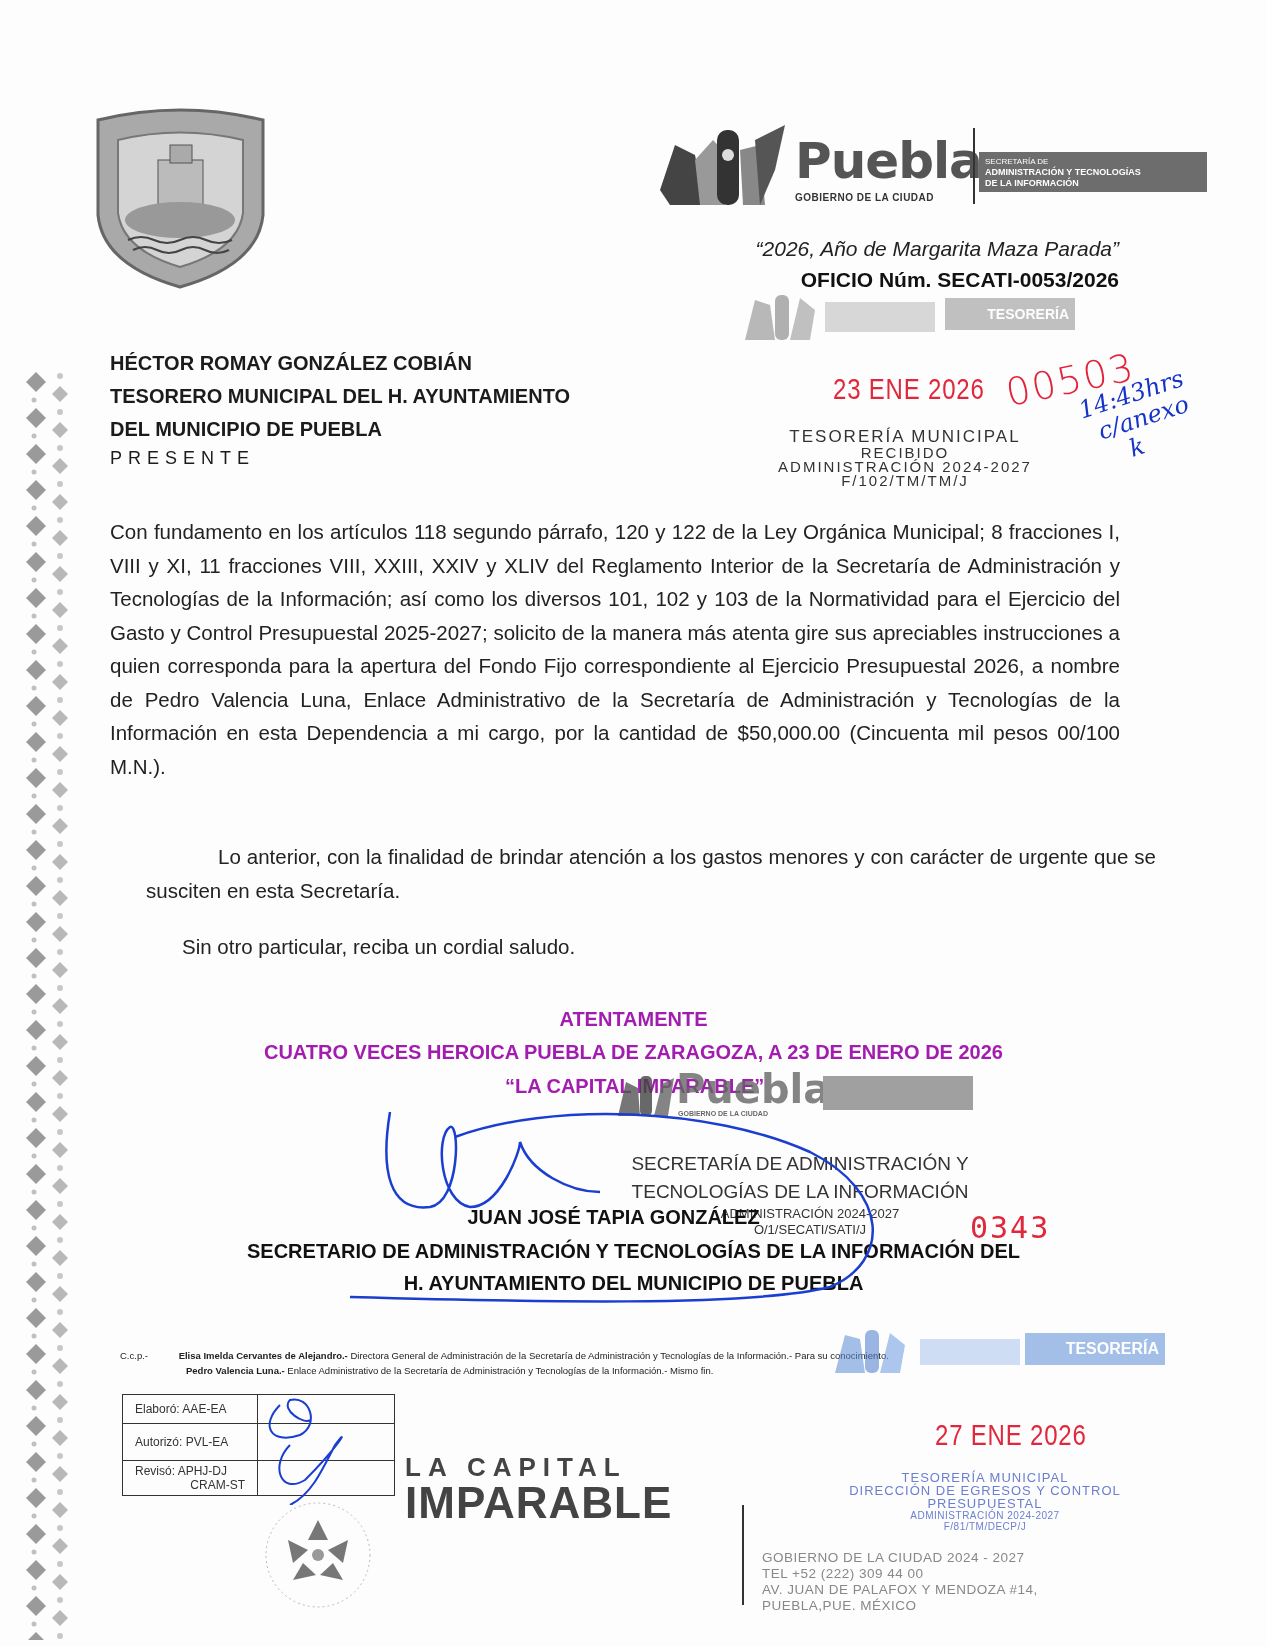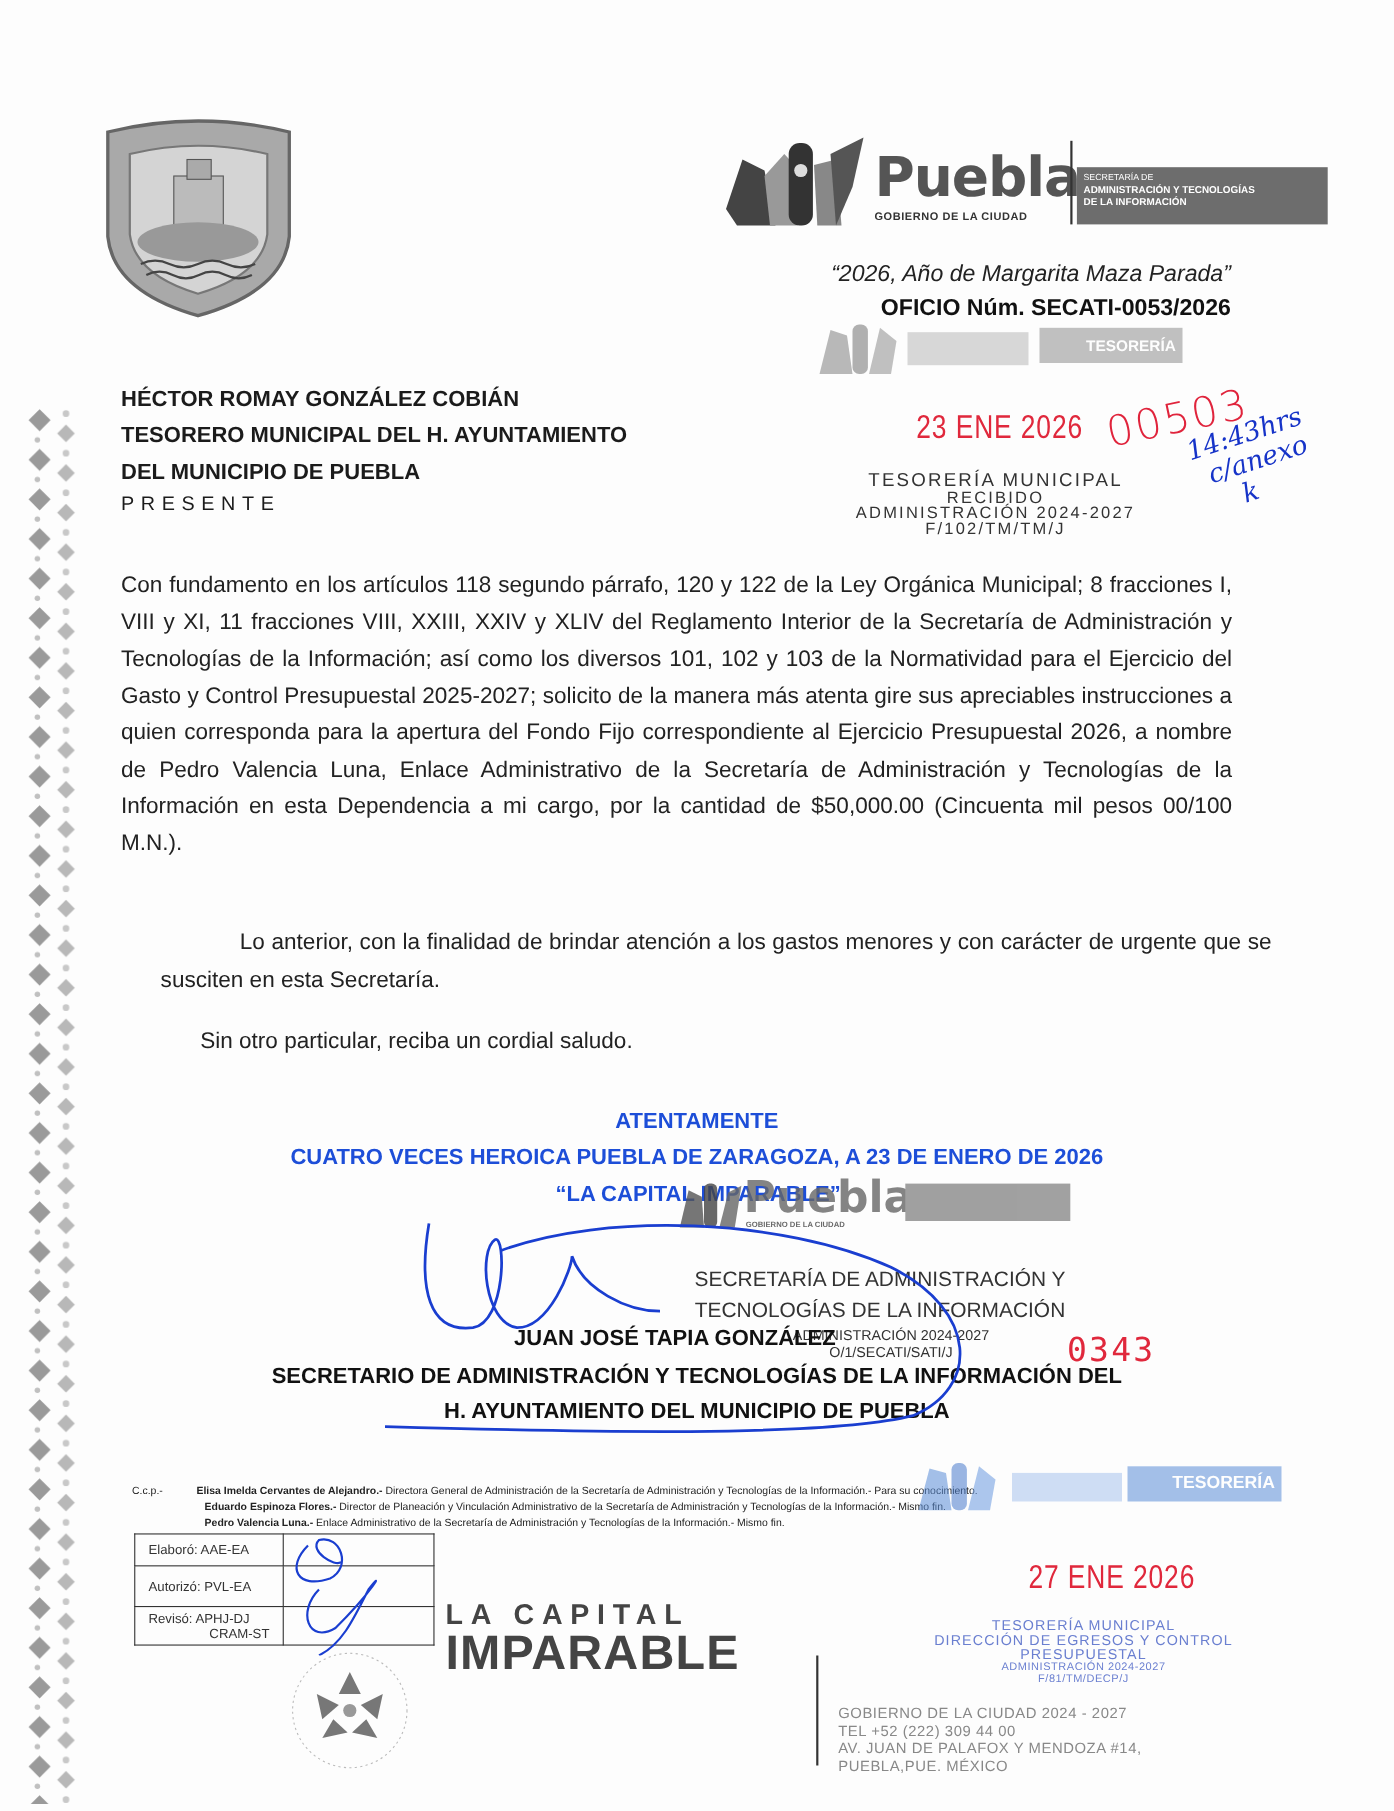--- a/index.html
+++ b/index.html
@@ -8,38 +8,38 @@
   .abs { position:absolute; }
   
   .border-strip { left:22px; top:370px; width:52px; height:1270px; }
   
   .crest { left:88px; top:105px; width:185px; height:185px; }
   
   .logo-wrap { left:655px; top:120px; width:545px; height:90px; }
   .logo-puebla { left:140px; top:12px; font-size:50px; font-weight:bold; color:#555; letter-spacing:-1px; font-family:"DejaVu Sans", sans-serif; }
   .logo-gov { left:140px; top:72px; font-size:10px; font-weight:bold; letter-spacing:0.5px; color:#333; }
   .logo-divider { left:318px; top:8px; width:2px; height:76px; background:#333; }
-  .logo-box { left:324px; top:32px; width:228px; height:52px; background:#6d6d6d; color:#fff; font-size:9px; font-weight:bold; padding:4px 6px; box-sizing:border-box; line-height:11px; }
+  .logo-box { left:324px; top:32px; width:228px; height:40px; background:#6d6d6d; color:#fff; font-size:9px; font-weight:bold; padding:4px 6px; box-sizing:border-box; line-height:11px; }
   .logo-box .small { font-size:8px; font-weight:normal; }
   .motto { right:148px; top:237px; font-size:21px; font-style:italic; color:#222; }
   .oficio { right:148px; top:268px; font-size:21px; font-weight:bold; color:#111; }
   .faded-seal { left:740px; top:290px; width:340px; height:52px; opacity:0.45; }
   .faded-seal .box { position:absolute; left:205px; top:8px; width:130px; height:32px; background:#777; color:#fff; font-weight:bold; font-size:14px; text-align:right; padding-right:6px; box-sizing:border-box; line-height:32px; }
   .recipient { left:110px; top:347px; font-size:20px; font-weight:bold; line-height:33px; }
   .presente { left:110px; top:448px; font-size:18px; letter-spacing:6px; }
   .stamp-date { left:833px; top:372px; font-size:30px; color:#e0283c; font-family:"Liberation Sans", sans-serif; transform:scaleX(0.8); transform-origin:left; letter-spacing:1px; }
   .stamp-recv { left:760px; top:428px; width:290px; text-align:center; font-size:15px; letter-spacing:2px; line-height:14px; color:#333; }
   .stamp-recv .l1 { font-size:17px; line-height:18px; }
   .hand-folio { left:1005px; top:358px; font-size:38px; color:#e0243c; font-family:"DejaVu Sans", sans-serif; font-weight:200; transform:rotate(-12deg); letter-spacing:2px; }
   .hand-time { left:1085px; top:380px; font-size:24px; color:#1633c8; font-family:"DejaVu Serif", serif; font-style:italic; transform:rotate(-18deg); line-height:26px; }
   .body-text { left:110px; top:515px; width:1010px; font-size:20.5px; line-height:33.5px; text-align:justify; color:#222; }
   .body-text p { margin:0; }
   .p2 { left:110px; top:840px; width:1010px; font-size:20.5px; line-height:33.5px; color:#222; text-indent:72px; text-align:justify;margin-left:36px; }
   .p3 { left:182px; top:935px; font-size:20.5px; color:#222; }
-  .closing { left:0; width:1267px; text-align:center; font-weight:bold; font-size:20px; color:#1d4ed8; }
+  .closing { left:0; width:1267px; text-align:center; font-weight:bold; font-size:20px; color:#a21caf; }
   .sig-seal-logo { left:496px; top:1072px; width:480px; height:50px; opacity:0.8; }
   .sig-seal-logo .pb { position:absolute; left:180px; top:-6px; font-size:40px; font-weight:bold; color:#666; font-family:"DejaVu Sans", sans-serif; }
   .sig-seal-logo .gov { position:absolute; left:182px; top:38px; font-size:7px; font-weight:bold; color:#444; }
   .sig-seal-logo .bx { position:absolute; left:327px; top:4px; width:150px; height:34px; background:#8a8a8a; }
   .sec-stamp { left:620px; top:1150px; width:360px; text-align:center; font-size:19px; line-height:28px; color:#333; font-family:"Liberation Sans Narrow","Liberation Sans", sans-serif; }
   .sec-stamp .small { font-size:13px; line-height:16px; }
   .folio-red { left:970px; top:1210px; font-size:30px; color:#e0283c; letter-spacing:2px; font-family:"DejaVu Sans Mono", monospace; }
   .signer { left:0; width:1267px; text-align:center; font-weight:bold; font-size:20px; color:#111; }
   .ccp { left:120px; top:1349px; width:1050px; font-size:9.5px; line-height:14.5px; color:#222; }
   .ccp b { font-weight:bold;margin-left:28px; }
@@ -172,21 +172,20 @@
 <div class="abs signer" style="top:1240px">SECRETARIO DE ADMINISTRACIÓN Y TECNOLOGÍAS DE LA INFORMACIÓN DEL</div>
 <div class="abs signer" style="top:1272px">H. AYUNTAMIENTO DEL MUNICIPIO DE PUEBLA</div>
 
 <svg class="abs signature" viewBox="0 0 600 200">
   <path d="M60,0 C50,60 60,100 100,95 C130,90 130,10 120,15 C105,25 110,90 140,95 C170,95 190,40 190,30 C200,60 240,80 270,80" fill="none" stroke="#1a3ed0" stroke-width="2.5"></path>
   <path d="M125,25 C220,-10 380,-5 480,40 C560,80 560,150 500,175 C420,195 200,190 20,185" fill="none" stroke="#1a3ed0" stroke-width="2.5"></path>
 </svg>
 
 <div class="abs ccp">
   <div><span>C.c.p.-</span> <b>Elisa Imelda Cervantes de Alejandro.-</b><span> Directora General de Administración de la Secretaría de Administración y Tecnologías de la Información.- Para su conocimiento.</span></div>
-  <div class="indent"><b>Eduardo Espinoza Flores.-</b><span> Director de Planeación y Vinculación Administrativo de la Secretaría de Administración y Tecnologías de la Información.- Mismo fin.</span></div>
   <div class="indent"><b>Pedro Valencia Luna.-</b><span> Enlace Administrativo de la Secretaría de Administración y Tecnologías de la Información.- Mismo fin.</span></div>
 </div>
 
 <div class="abs tes-seal-blue">
   <svg class="abs" style="left:0;top:0" width="195" height="50" viewBox="0 0 195 50">
     <polygon points="5,48 15,10 30,14 35,48" fill="#5b8ed8"></polygon>
     <rect x="35" y="5" width="14" height="43" rx="6" fill="#4a7ccc"></rect>
     <polygon points="50,48 60,8 75,20 70,48" fill="#6a9ae0"></polygon>
     <rect x="90" y="14" width="100" height="26" fill="#a9c4ee"></rect>
   </svg>

